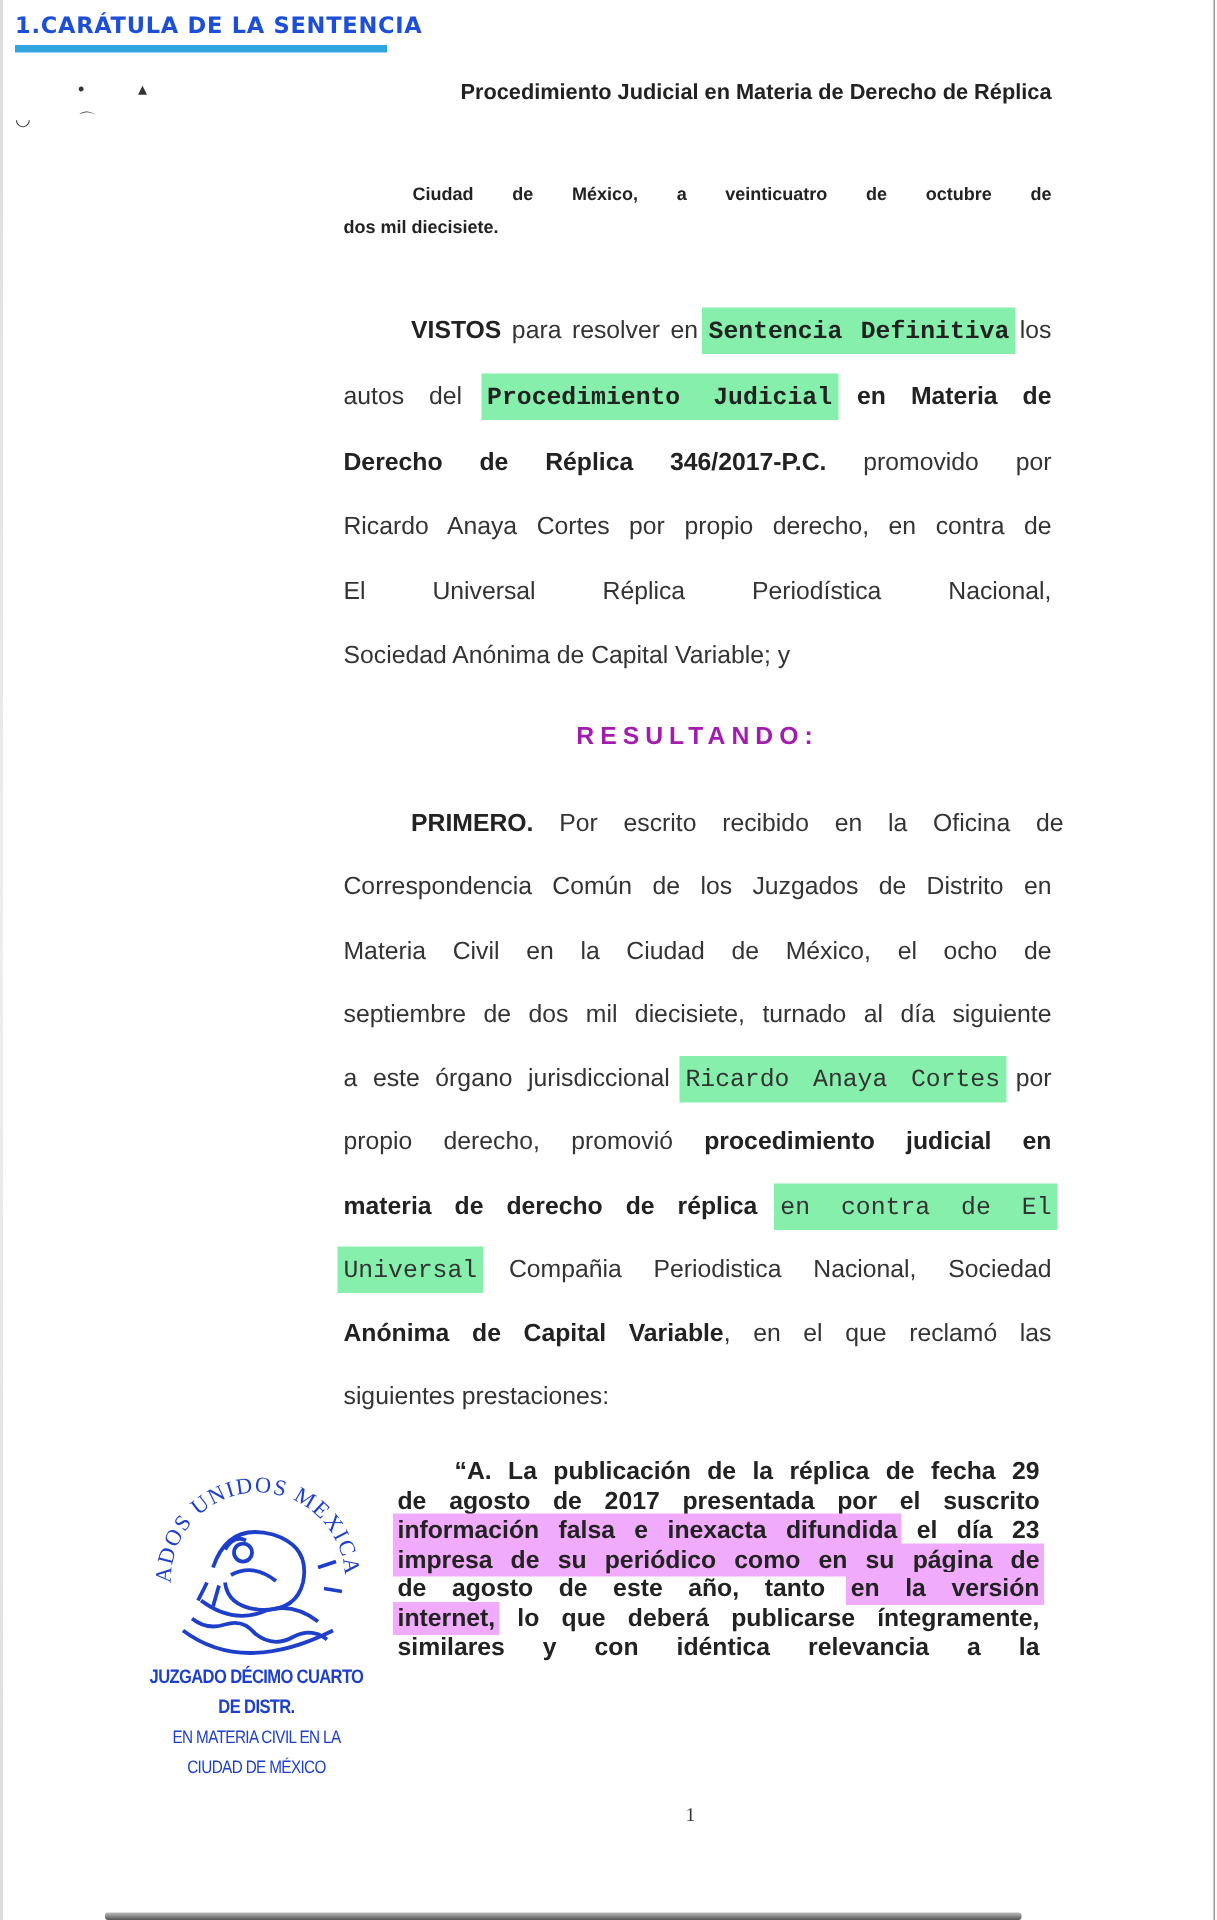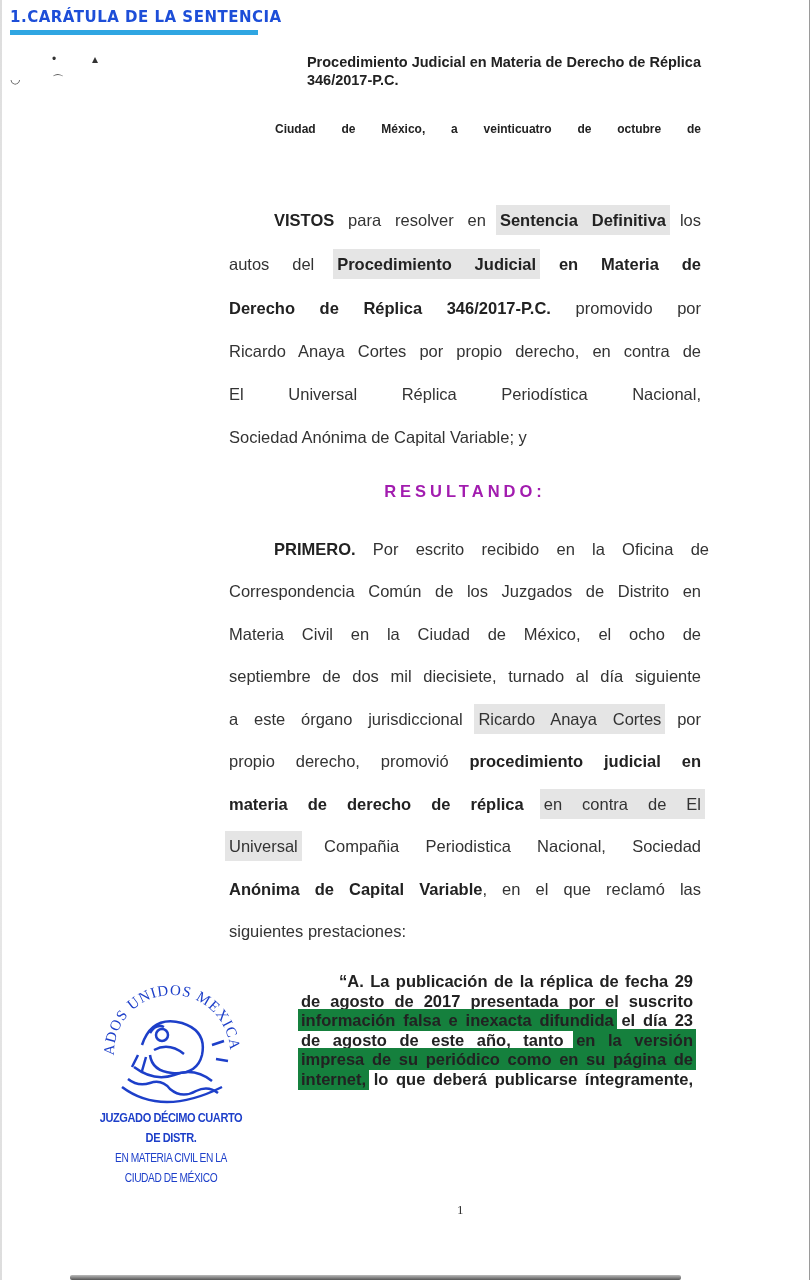--- a/index.html
+++ b/index.html
@@ -24,31 +24,31 @@
 
     .header-right {
       position: absolute; right: 110px; top: 53px; text-align: left;
       font-weight: bold; font-size: 14.5px; line-height: 18px; color: #222;
     }
 
     .body-text { position: absolute; left: 229px; width: 472px; font-size: 16.5px; color: #333; }
     .line { position: absolute; left: 0; width: 472px; height: 42px; line-height: 26px; white-space: nowrap; }
     .justify { text-align: justify; text-align-last: justify; }
     b { color: #222; }
-    .hl { background: #e5e5e5; padding: 6px 4px; margin: 0 -4px; }
+    .hl { background: #86efac; padding: 6px 4px; margin: 0 -4px; font-family: Liberation Mono, monospace; }
     .indent { padding-left: 45px; }
 
     .date-block { position: absolute; left: 229px; top: 118px; width: 472px; font-weight: bold; font-size: 12px; line-height: 22px; color: #222; }
     .date-block .l1 { padding-left: 46px; text-align: justify; text-align-last: justify; }
 
     .heading { position: absolute; left: 229px; top: 482px; width: 472px; text-align: center; font-weight: bold; font-size: 16.5px; letter-spacing: 4px; color: #a21caf; }
 
     .quote { position: absolute; left: 265px; top: 972px; width: 428px; font-weight: bold; font-size: 16.5px; line-height: 19px; color: #222; }
-    .quote .ql { height: 19.5px; white-space: nowrap; text-align: justify; text-align-last: justify; margin-left: 36px; }
-    .quote .hlq { background: #15803d; padding: 2px 3px; margin: 0 -3px; }
+    .quote .ql { height: 19.5px; white-space: nowrap; text-align: justify; text-align-last: justify; }
+    .quote .hlq { background: #f0abfc; padding: 2px 3px; margin: 0 -3px; }
 
     .seal { position: absolute; left: 92px; top: 975px; width: 160px; height: 195px; }
     .seal-text { position: absolute; left: 86px; top: 1108px; width: 170px; text-align: center; color: #1d3fc9; font-family: "Liberation Sans", sans-serif; font-size: 12px; line-height: 20px; letter-spacing: -0.5px; transform: scaleX(0.85); transform-origin: center; }
 
     .page-number { position: absolute; left: 457px; top: 1202px; font-family: "Liberation Serif", serif; font-size: 13px; color: #333; }
   </style>
 </head>
 <body>
 
 <div class="page-edge-left"></div>
@@ -60,25 +60,25 @@
 
 <div class="marks">
   <span class="mark" style="left:52px; top:2px;">•</span>
   <span class="mark" style="left:92px; top:2px;">▴</span>
   <span class="mark" style="left:10px; top:22px;">◡</span>
   <span class="mark" style="left:52px; top:22px;">⌒</span>
 </div>
 
 <div class="header-right">
   <div>Procedimiento Judicial en Materia de Derecho de Réplica</div>
-  <div>346/2017-P.C.</div>
 </div>
 
 <div class="date-block">
   <div class="l1">Ciudad de México,  a veinticuatro de octubre de</div>
+  <div>dos mil diecisiete.</div>
 </div>
 
 <div class="body-text" style="top:207px;">
   <div class="line justify indent" style="top:0; width:427px;"><b>VISTOS</b><span> para resolver en </span><b class="hl">Sentencia Definitiva</b><span> los</span></div>
   <div class="line justify" style="top:44px;"><span>autos del </span><b class="hl">Procedimiento Judicial</b><b> en Materia de</b></div>
   <div class="line justify" style="top:88px;"><b>Derecho de Réplica 346/2017-P.C.</b><span> promovido por</span></div>
   <div class="line justify" style="top:131px;"><span>Ricardo Anaya Cortes por propio derecho, en contra de</span></div>
   <div class="line justify" style="top:174px;"><span>El Universal Réplica Periodística Nacional,</span></div>
   <div class="line" style="top:217px;"><span>Sociedad Anónima de Capital Variable; y</span></div>
 </div>
@@ -95,23 +95,24 @@
   <div class="line justify" style="top:255px;"><b>materia de derecho de réplica</b> <span class="hl">en contra de El</span></div>
   <div class="line justify" style="top:297px;"><span class="hl">Universal</span><span> Compañia Periodistica Nacional, Sociedad</span></div>
   <div class="line justify" style="top:340px;"><b>Anónima de Capital Variable</b><span>, en el que reclamó las</span></div>
   <div class="line" style="top:382px;"><span>siguientes prestaciones:</span></div>
 </div>
 
 <div class="quote">
   <div class="ql" style="padding-left:38px;">“A. La publicación de la réplica de fecha 29</div>
   <div class="ql">de agosto de 2017 presentada por el suscrito</div>
   <div class="ql"><span class="hlq">información falsa e inexacta difundida</span><span> el día 23</span></div>
+  <div class="ql"><span class="hlq">impresa de su periódico como en su página de</span></div>
   <div class="ql"><span>de agosto de este año, tanto </span><span class="hlq">en la versión</span></div>
-  <div class="ql"><span class="hlq">impresa de su periódico como en su página de</span></div>
   <div class="ql"><span class="hlq">internet,</span><span> lo que deberá publicarse íntegramente,</span></div>
+  <div class="ql">similares y con idéntica relevancia a la</div>
 </div>
 
 <svg class="seal" viewBox="0 0 160 195">
   <defs>
     <path id="ringPath" d="M 22 78 A 58 58 0 0 1 138 78"></path>
   </defs>
   <g fill="none" stroke="#1d3fc9" stroke-width="2.5">
     <path d="M50 70 q10 -30 40 -22 q25 8 20 32 q-5 20 -30 18 q-20 -2 -22 -18"></path>
     <path d="M58 58 q6 -10 14 -6"></path>
     <path d="M42 92 q20 15 40 8 q20 -8 38 6"></path>

